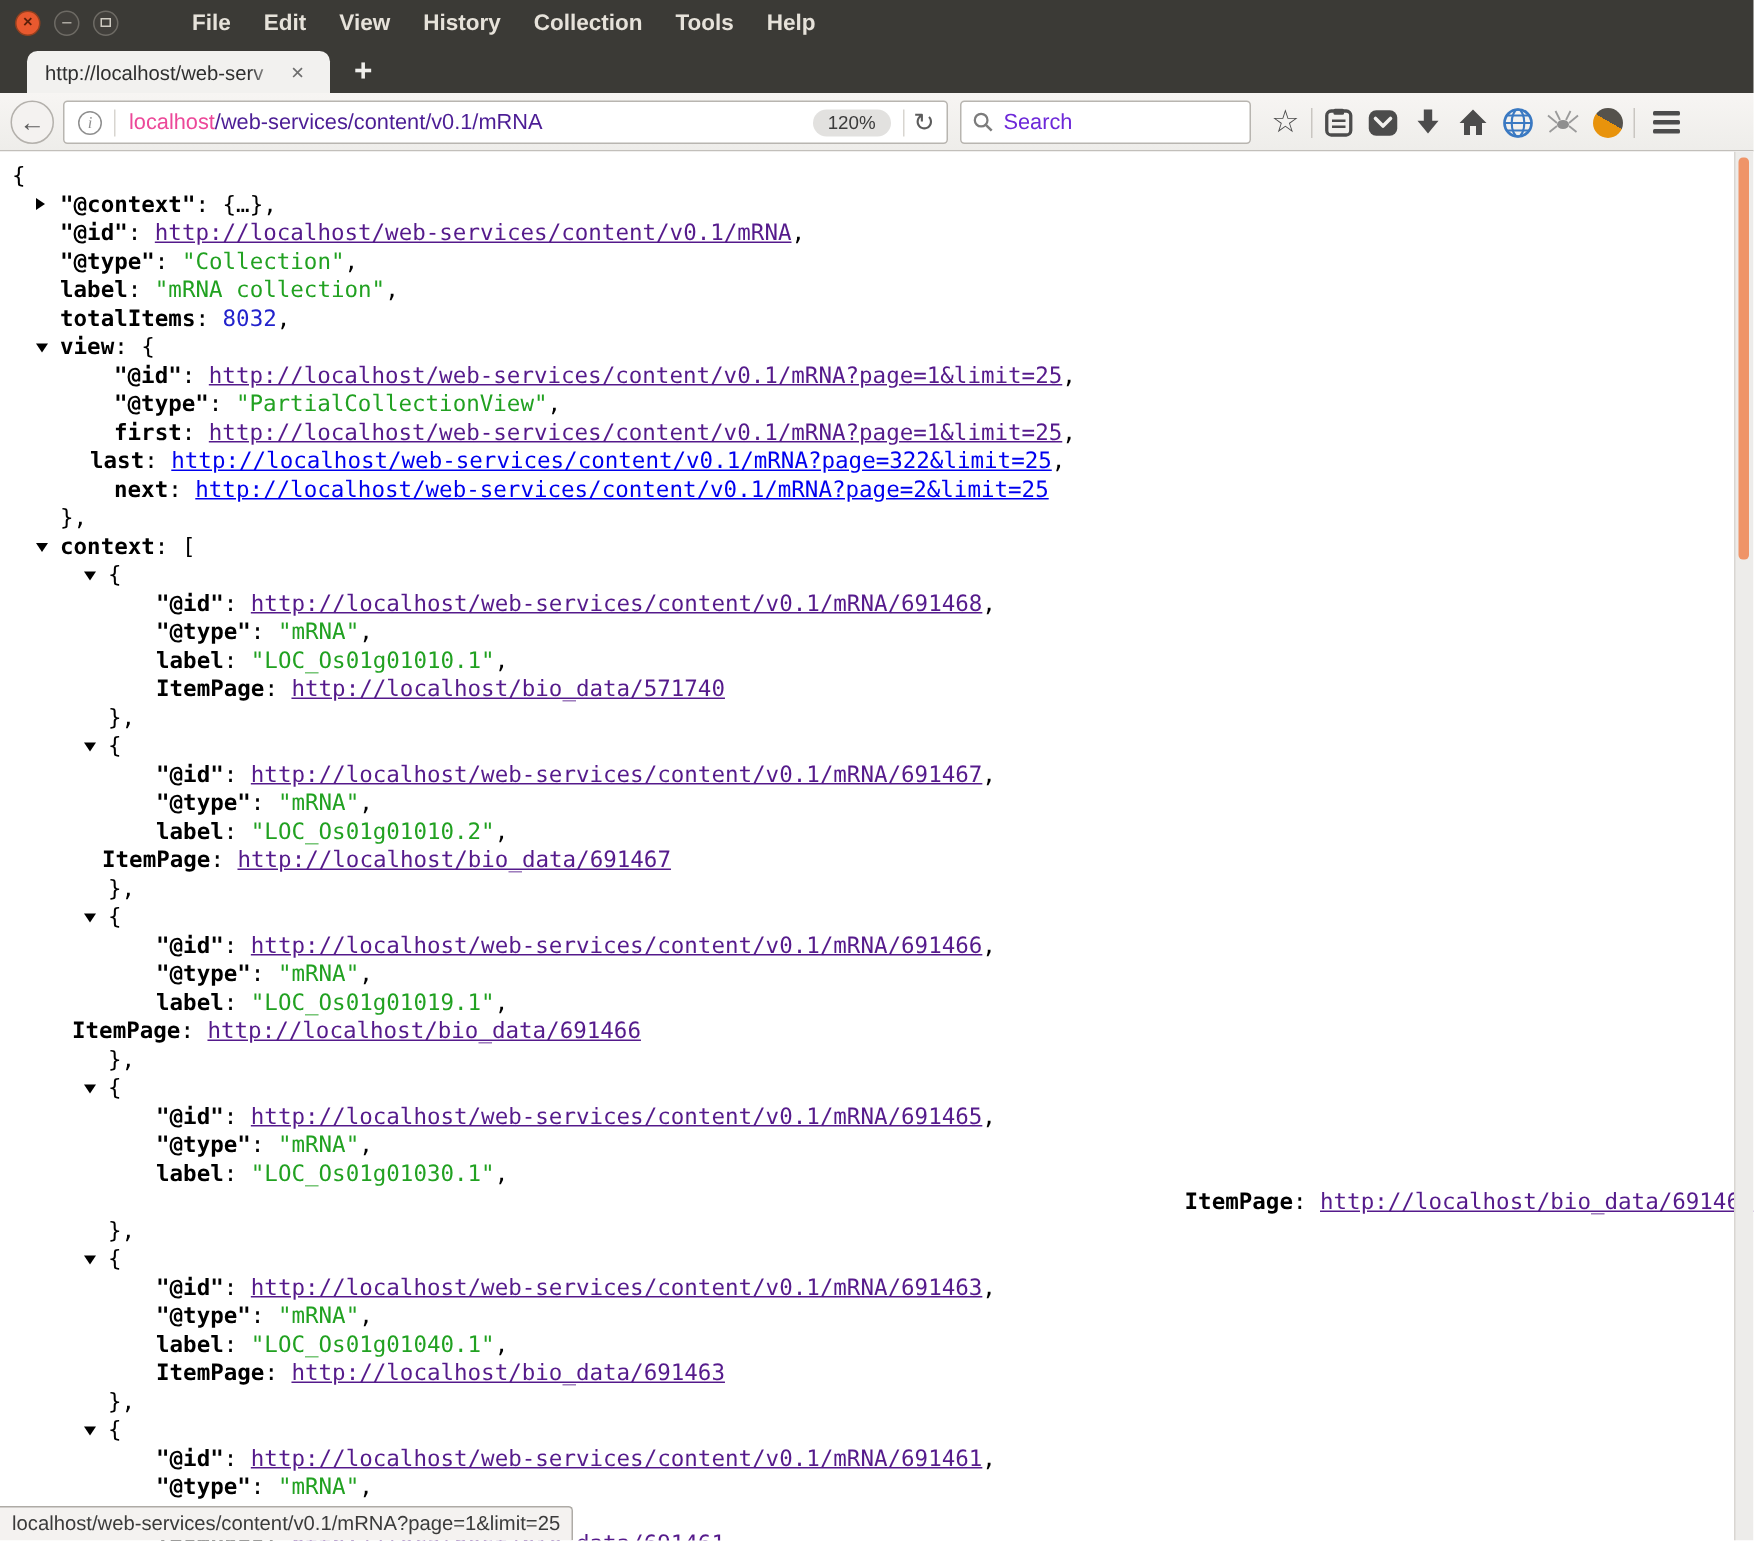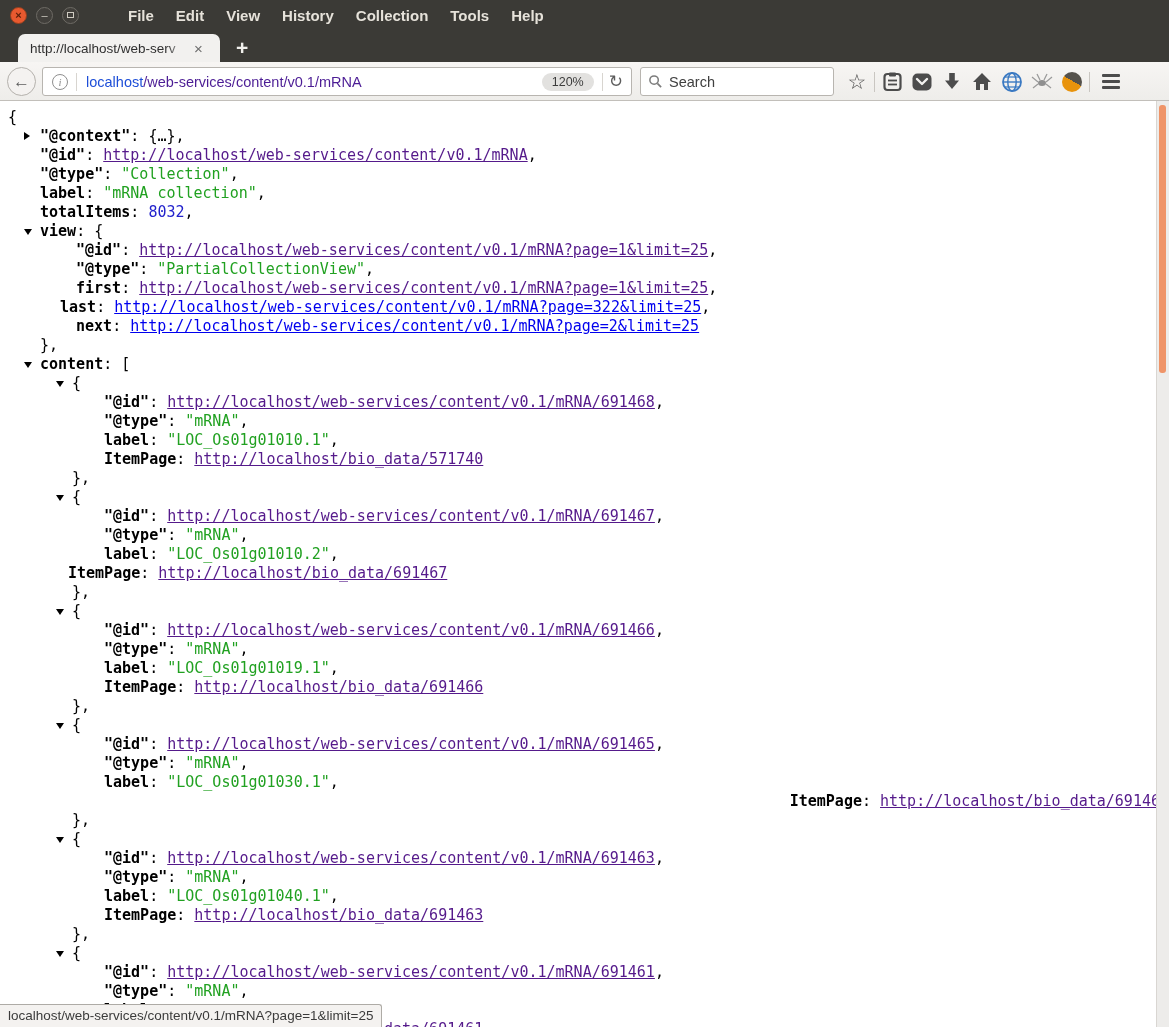--- a/index.html
+++ b/index.html
@@ -36,29 +36,29 @@
   .backbtn { position:absolute; left:7px; top:5px; width:29px; height:29px; border-radius:50%;
              background:#f4f2f0; border:1px solid #b4b1ac; color:#5c5c5c; font-size:17px;
              display:flex; align-items:center; justify-content:center; }
   .urlbar { position:absolute; left:42px; top:5px; width:590px; height:29px; background:#fff;
             border:1px solid #b8b5b0; border-radius:3px; display:flex; align-items:center; }
   .info-icon { width:16px; height:16px; border:1px solid #8f8f8f; border-radius:50%;
                color:#8f8f8f; font-size:11px; font-style:italic; font-family:"Liberation Serif",serif;
                display:flex; align-items:center; justify-content:center; margin:0 8px 0 9px; }
   .url-sep { width:1px; height:18px; background:#d8d5d0; margin-right:9px; }
   .url-text { font-size:14.5px; white-space:nowrap; overflow:hidden; flex:1; }
-  .url-host { color:#1d4ed8; }
+  .url-host { color:#ec4899; }
   .url-path { color:#4c1d95; }
   .zoom-badge { background:#e2e1df; border-radius:10px; font-size:12.5px; color:#3c3c3c;
                 padding:2px 10px; margin-right:8px;text-align:center; }
   .url-sep2 { width:1px; height:18px; background:#d8d5d0; margin-right:6px; }
   .reload { color:#5c5c5c; font-size:17px; margin-right:8px; }
   .searchbox { position:absolute; left:640px; top:5px; width:194px; height:29px; background:#fff;
                border:1px solid #b8b5b0; border-radius:3px; display:flex; align-items:center; }
-  .search-placeholder { color:#404040; font-size:14.5px; margin-left:6px;text-align:center; }
+  .search-placeholder { color:#6d28d9; font-size:14.5px; margin-left:6px;text-align:center; }
   .tb-icons { position:absolute; left:842px; top:5px; height:29px; display:flex; align-items:center; }
   .tb-icon { width:30px; height:29px; display:flex; align-items:center; justify-content:center; }
   .tb-divider { width:1px; height:20px; background:#c9c6c1; margin:0 2px; }
   .star-glyph { font-size:21px; color:#4c4c4c; line-height:1; }
   .hamburger { display:flex; flex-direction:column; gap:3px; }
   .hamburger i { display:block; width:18px; height:3px; background:#4c4c4c; border-radius:1px; }
   .lightbeam { width:20px; height:20px; border-radius:50%;
                background:linear-gradient(210deg,#55524c 46%,#e8930c 46%); }
 
   
@@ -214,38 +214,38 @@
       <div class="jline" style="padding-left: 40px;"><span class="jkey">"@type"</span><span>: </span><span class="jstr">"Collection"</span><span>,</span></div>
       <div class="jline" style="padding-left: 40px;"><span class="jkey">label</span><span>: </span><span class="jstr">"mRNA collection"</span><span>,</span></div>
       <div class="jline" style="padding-left: 40px;"><span class="jkey">totalItems</span><span>: </span><span class="jnum">8032</span><span>,</span></div>
       <div class="jline" style="padding-left: 40px;"><span class="tri-d" style="left: 24px;"></span><span class="jkey">view</span><span>: {</span></div>
       <div class="jline" style="padding-left: 76px;"><span class="jkey">"@id"</span><span>: </span><a class="jlink visited" href="#">http://localhost/web-services/content/v0.1/mRNA?page=1&amp;limit=25</a><span>,</span></div>
       <div class="jline" style="padding-left: 76px;"><span class="jkey">"@type"</span><span>: </span><span class="jstr">"PartialCollectionView"</span><span>,</span></div>
       <div class="jline" style="padding-left: 76px;"><span class="jkey">first</span><span>: </span><a class="jlink visited" href="#">http://localhost/web-services/content/v0.1/mRNA?page=1&amp;limit=25</a><span>,</span></div>
       <div class="jline" style="padding-left: 60px;"><span class="jkey">last</span><span>: </span><a class="jlink unvisited" href="#">http://localhost/web-services/content/v0.1/mRNA?page=322&amp;limit=25</a><span>,</span></div>
       <div class="jline" style="padding-left: 76px;"><span class="jkey">next</span><span>: </span><a class="jlink unvisited" href="#">http://localhost/web-services/content/v0.1/mRNA?page=2&amp;limit=25</a></div>
       <div class="jline" style="padding-left: 40px;"><span>},</span></div>
-      <div class="jline" style="padding-left: 40px;"><span class="tri-d" style="left: 24px;"></span><span class="jkey">content</span><span>: [</span></div>
+      <div class="jline" style="padding-left: 40px;"><span class="tri-d" style="left: 24px;"></span><span class="jkey">context</span><span>: [</span></div>
       <div class="jline" style="padding-left: 72px;"><span class="tri-d" style="left: 56px;"></span><span>{</span></div>
       <div class="jline" style="padding-left: 104px;"><span class="jkey">"@id"</span><span>: </span><a class="jlink visited" href="#">http://localhost/web-services/content/v0.1/mRNA/691468</a><span>,</span></div>
       <div class="jline" style="padding-left: 104px;"><span class="jkey">"@type"</span><span>: </span><span class="jstr">"mRNA"</span><span>,</span></div>
       <div class="jline" style="padding-left: 104px;"><span class="jkey">label</span><span>: </span><span class="jstr">"LOC_Os01g01010.1"</span><span>,</span></div>
       <div class="jline" style="padding-left: 104px;"><span class="jkey">ItemPage</span><span>: </span><a class="jlink visited" href="#">http://localhost/bio_data/571740</a></div>
       <div class="jline" style="padding-left: 72px;"><span>},</span></div>
       <div class="jline" style="padding-left: 72px;"><span class="tri-d" style="left: 56px;"></span><span>{</span></div>
       <div class="jline" style="padding-left: 104px;"><span class="jkey">"@id"</span><span>: </span><a class="jlink visited" href="#">http://localhost/web-services/content/v0.1/mRNA/691467</a><span>,</span></div>
       <div class="jline" style="padding-left: 104px;"><span class="jkey">"@type"</span><span>: </span><span class="jstr">"mRNA"</span><span>,</span></div>
       <div class="jline" style="padding-left: 104px;"><span class="jkey">label</span><span>: </span><span class="jstr">"LOC_Os01g01010.2"</span><span>,</span></div>
       <div class="jline" style="padding-left: 68px;"><span class="jkey">ItemPage</span><span>: </span><a class="jlink visited" href="#">http://localhost/bio_data/691467</a></div>
       <div class="jline" style="padding-left: 72px;"><span>},</span></div>
       <div class="jline" style="padding-left: 72px;"><span class="tri-d" style="left: 56px;"></span><span>{</span></div>
       <div class="jline" style="padding-left: 104px;"><span class="jkey">"@id"</span><span>: </span><a class="jlink visited" href="#">http://localhost/web-services/content/v0.1/mRNA/691466</a><span>,</span></div>
       <div class="jline" style="padding-left: 104px;"><span class="jkey">"@type"</span><span>: </span><span class="jstr">"mRNA"</span><span>,</span></div>
       <div class="jline" style="padding-left: 104px;"><span class="jkey">label</span><span>: </span><span class="jstr">"LOC_Os01g01019.1"</span><span>,</span></div>
-      <div class="jline" style="padding-left: 104px;"><span class="jkey">ItemPage</span><span>: </span><a class="jlink visited" href="#">http://localhost/bio_data/691466</a></div>
+      <div class="jline" style="padding-left: 48px;"><span class="jkey">ItemPage</span><span>: </span><a class="jlink visited" href="#">http://localhost/bio_data/691466</a></div>
       <div class="jline" style="padding-left: 72px;"><span>},</span></div>
       <div class="jline" style="padding-left: 72px;"><span class="tri-d" style="left: 56px;"></span><span>{</span></div>
       <div class="jline" style="padding-left: 104px;"><span class="jkey">"@id"</span><span>: </span><a class="jlink visited" href="#">http://localhost/web-services/content/v0.1/mRNA/691465</a><span>,</span></div>
       <div class="jline" style="padding-left: 104px;"><span class="jkey">"@type"</span><span>: </span><span class="jstr">"mRNA"</span><span>,</span></div>
       <div class="jline" style="padding-left: 104px;"><span class="jkey">label</span><span>: </span><span class="jstr">"LOC_Os01g01030.1"</span><span>,</span></div>
       <div class="jline" style="padding-left: 104px; text-align: right;"><span class="jkey">ItemPage</span><span>: </span><a class="jlink visited" href="#">http://localhost/bio_data/691465</a></div>
       <div class="jline" style="padding-left: 72px;"><span>},</span></div>
       <div class="jline" style="padding-left: 72px;"><span class="tri-d" style="left: 56px;"></span><span>{</span></div>
       <div class="jline" style="padding-left: 104px;"><span class="jkey">"@id"</span><span>: </span><a class="jlink visited" href="#">http://localhost/web-services/content/v0.1/mRNA/691463</a><span>,</span></div>
       <div class="jline" style="padding-left: 104px;"><span class="jkey">"@type"</span><span>: </span><span class="jstr">"mRNA"</span><span>,</span></div>

